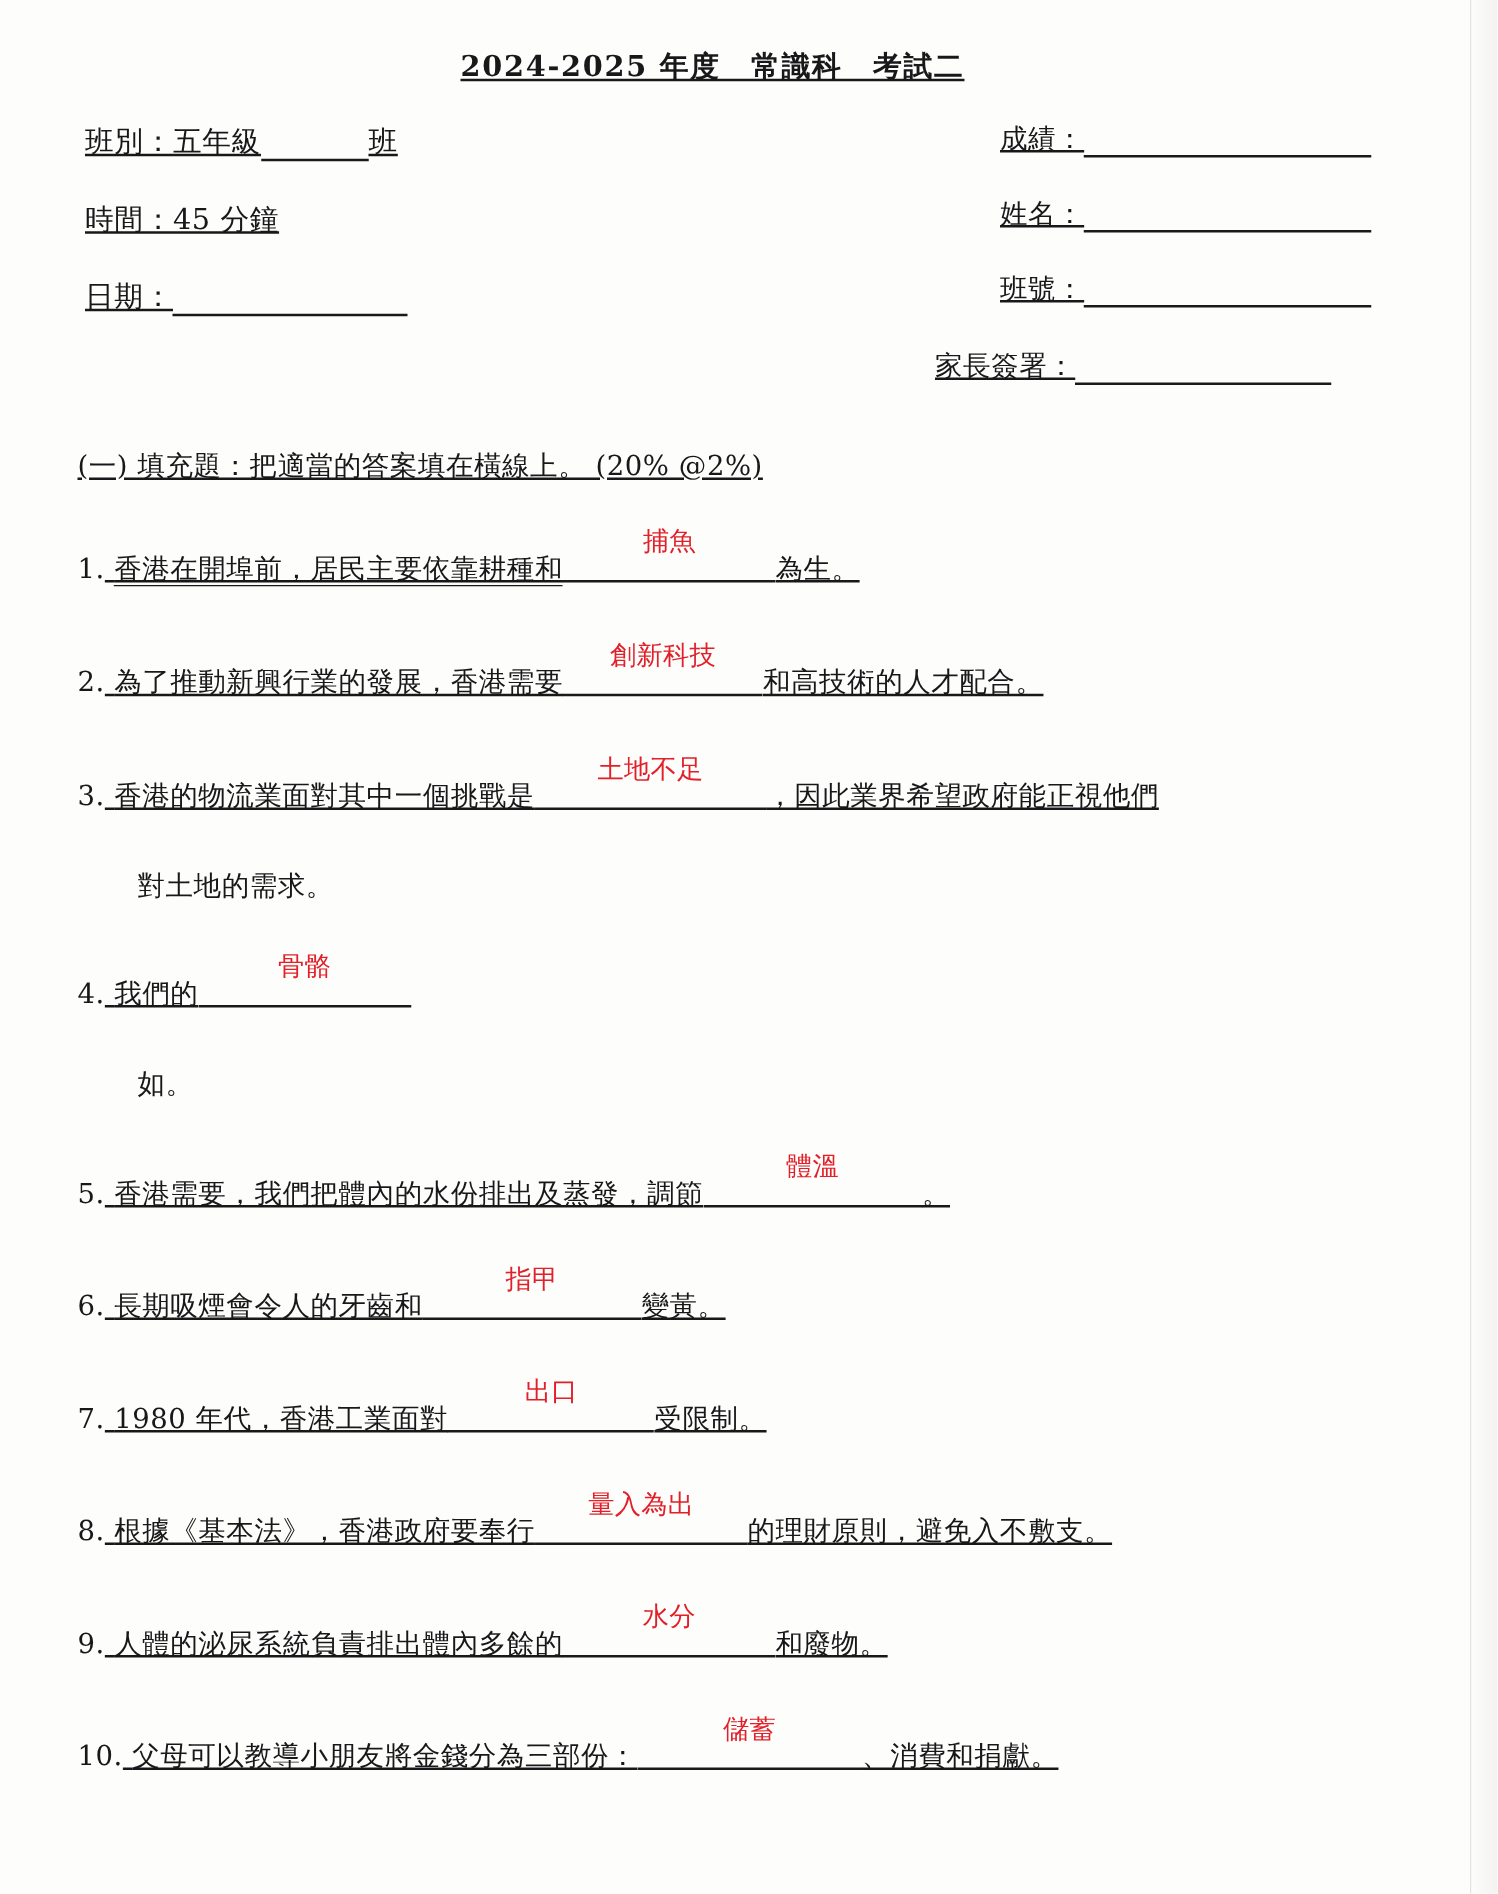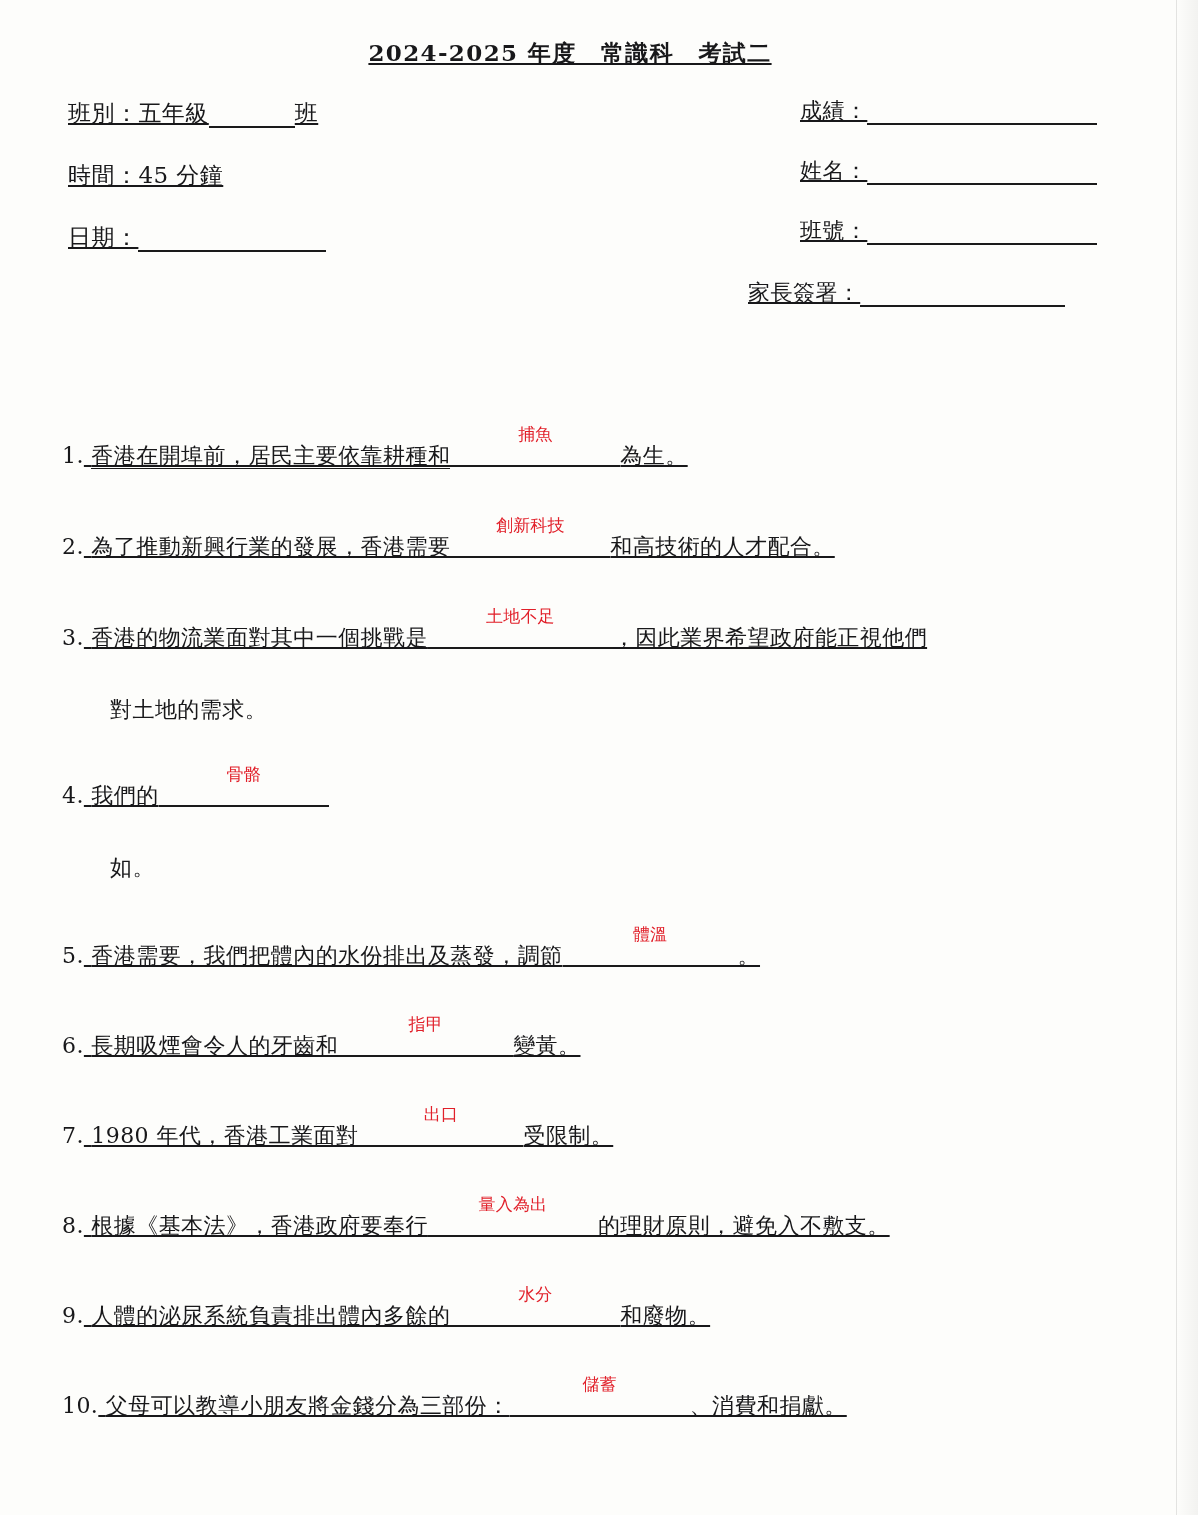--- a/index.html
+++ b/index.html
@@ -105,21 +105,21 @@
     border-bottom: 2px solid #1a1a1a;
     height: 24px;
     vertical-align: -4px;
   }
   .blank .ans {
     position: absolute;
     left: 50%;
     transform: translateX(-50%);
     bottom: 3px;
     color: #e1202a;
-    font-size: 17px;
+    font-size: 21px;
     white-space: nowrap;
     font-family: "DejaVu Sans", sans-serif;
     letter-spacing: 0.01em;
   }
   .cont {
     position: absolute;
     left: 110px;
     font-size: 22px;
   }
 </style>
@@ -149,20 +149,21 @@
   <div class="hdr-right ink" style="top:216px;">
     <span>班號：</span><span class="rule" style="width:230px;">&nbsp;</span>
   </div>
   <div class="hdr-right ink" style="top:156px;">
     <span>姓名：</span><span class="rule" style="width:230px;">&nbsp;</span>
   </div>
   <div class="hdr-right ink" style="top:278px; left:748px;">
     <span>家長簽署：</span><span class="rule" style="width:205px;">&nbsp;</span>
   </div>
 
+  <div id="section-a" class="ink">(一) 填充題：把適當的答案填在橫線上。 (20%  @2%)</div>
 
   <div class="q ink" style="top:428px;">
     <span class="q-num">1.</span>
     <span class="u">香港在開埠前，居民主要依靠耕種和</span><span class="blank" style="width:170px;"><span class="ans">捕魚</span></span><span>為生。</span>
   </div>
 
   <div class="q ink" style="top:519px;">
     <span class="q-num">2.</span>
     <span>為了推動新興行業的發展，香港需要</span><span class="blank" style="width:160px;"><span class="ans">創新科技</span></span><span>和高技術的人才配合。</span>
   </div>

